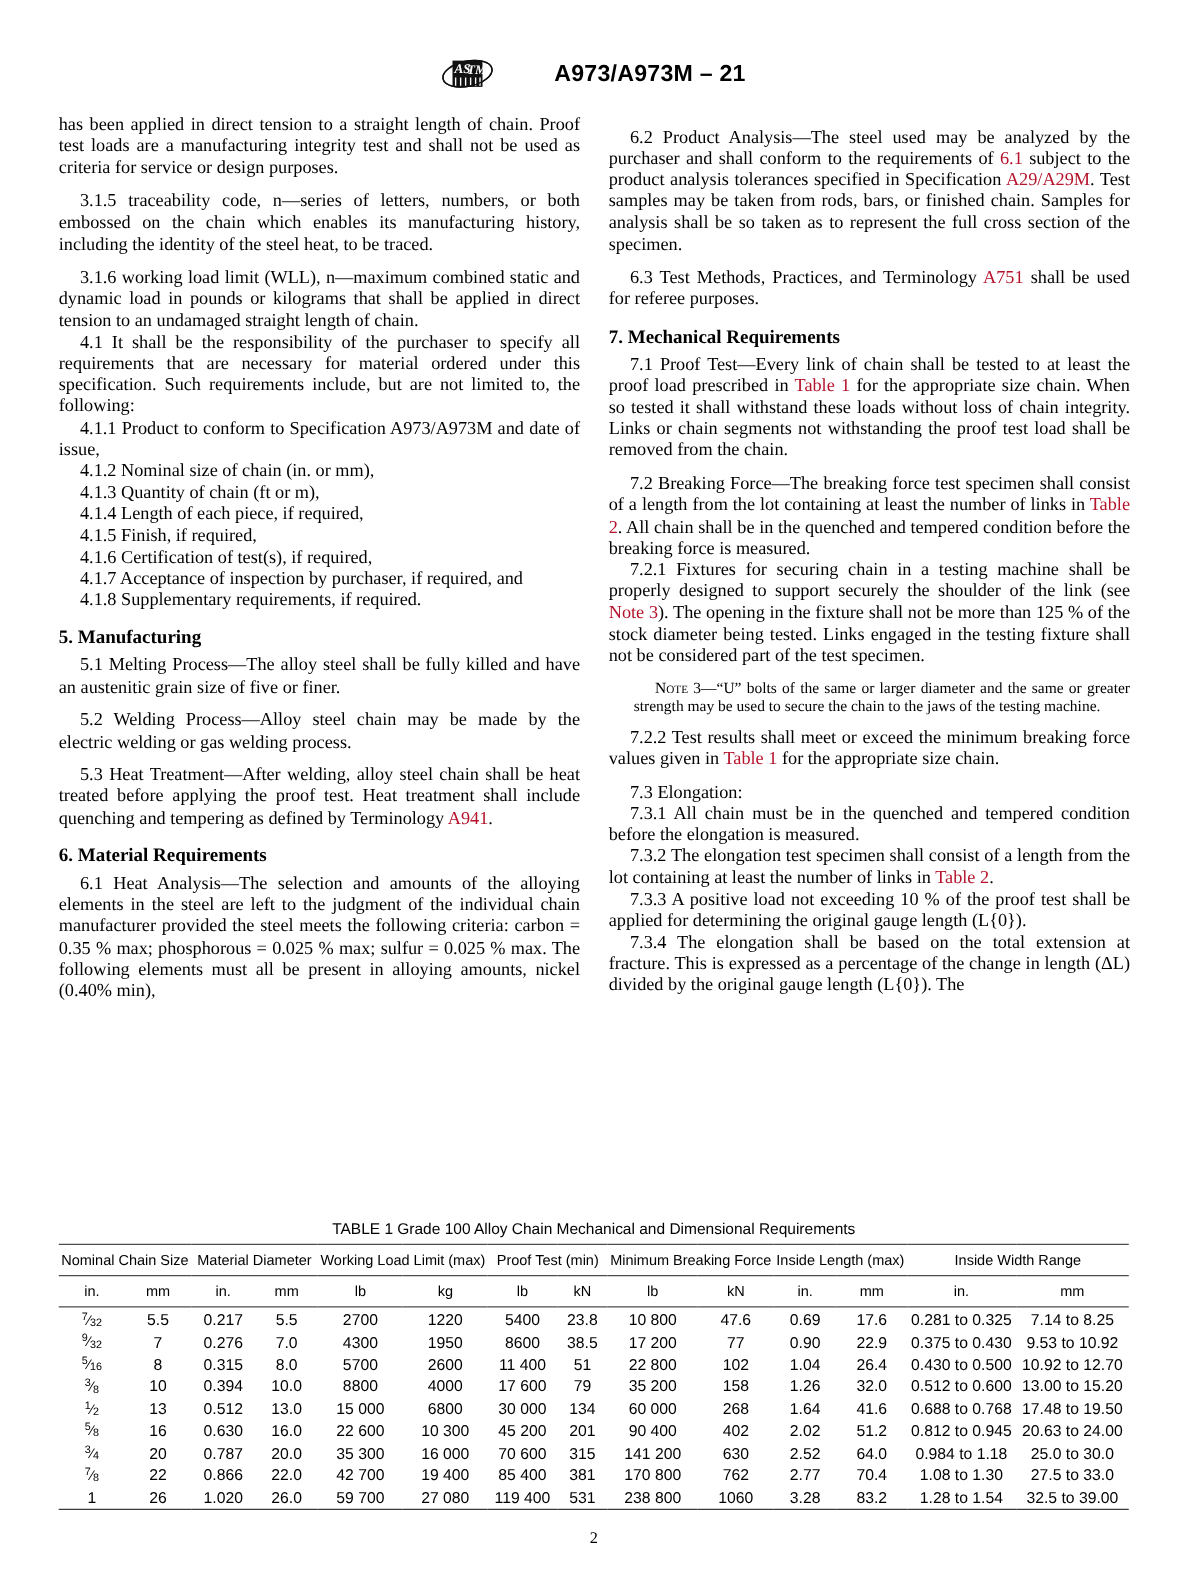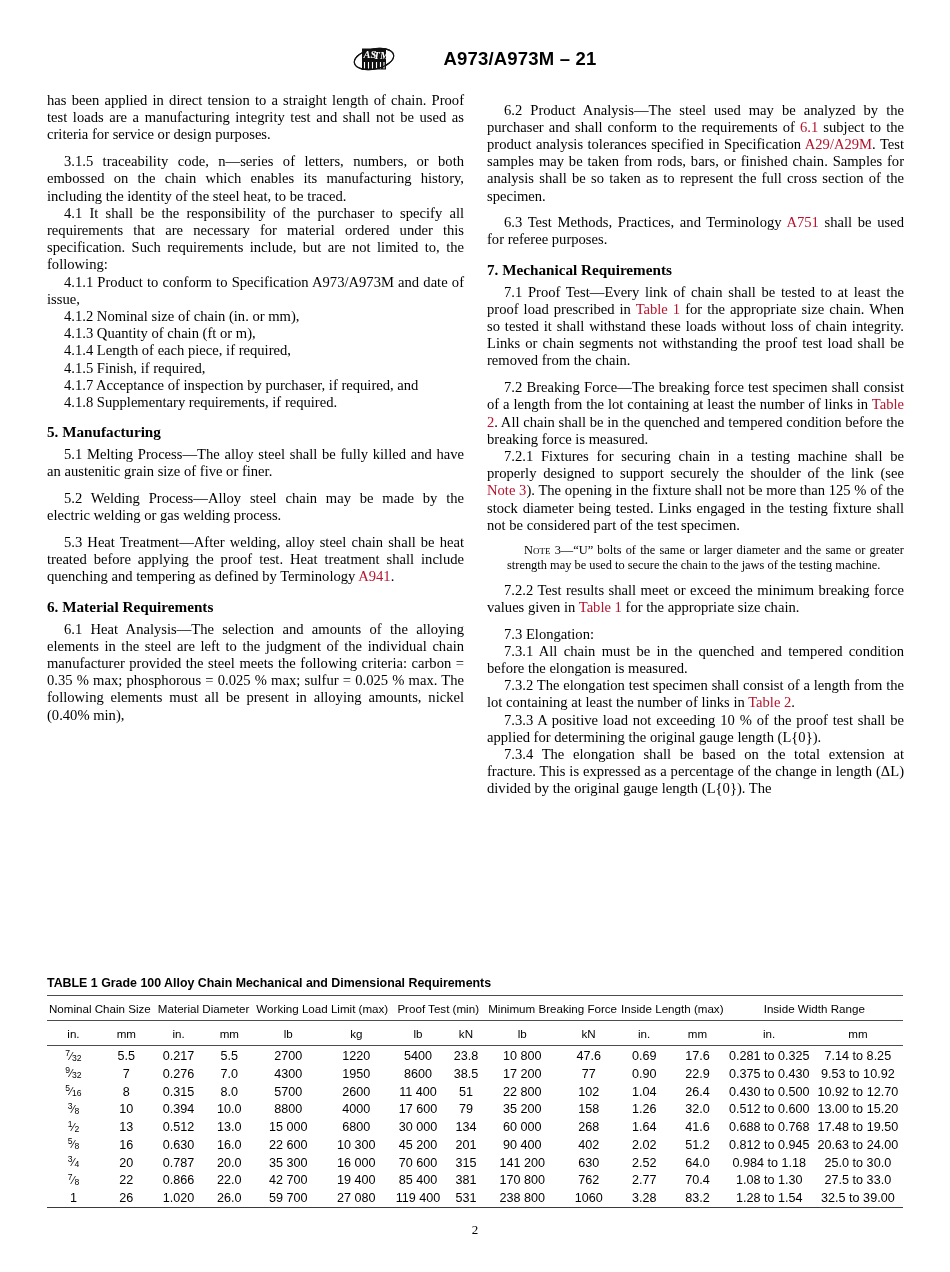--- a/index.html
+++ b/index.html
@@ -95,23 +95,23 @@
 
   
   .table-wrap {
     position: absolute;
     left: 47px;
     top: 976px;
     width: 856px;
   }
   .tbl-caption {
     font-family: "Liberation Sans", "DejaVu Sans", sans-serif;
-    font-weight: bold;
+    font-weight: normal;
     font-size: 12.4px;
-    text-align: left;
+    text-align: center;
     padding-bottom: 5px;
   }
   table.dtbl {
     width: 856px;
     border-collapse: collapse;
     font-family: "Liberation Sans", "DejaVu Sans", sans-serif;
     font-size: 11.4px;
     color: #000;
   }
   table.dtbl td, table.dtbl th {
@@ -187,28 +187,30 @@
     </svg>
     <div class="doc-title">A973/A973M – 21</div>
   </div>
 
   <div class="col col-left">
 
     <p class="flush">has been applied in direct tension to a straight length of chain. Proof test loads are a manufacturing integrity test and shall not be used as criteria for service or design purposes.</p>
 
     <p class="ind gap"><span>3.1.5</span> <span class="it">traceability code, n</span><span>—series of letters, numbers, or both embossed on the chain which enables its manufacturing history, including the identity of the steel heat, to be traced.</span></p>
 
+    <p class="ind gap"><span>3.1.6</span> <span class="it">working load limit (WLL), n</span><span>—maximum combined static and dynamic load in pounds or kilograms that shall be applied in direct tension to an undamaged straight length of chain.</span></p>
 
 
     <p class="ind">4.1  It shall be the responsibility of the purchaser to specify all requirements that are necessary for material ordered under this specification. Such requirements include, but are not limited to, the following:</p>
     <p class="ind">4.1.1  Product to conform to Specification A973/A973M and date of issue,</p>
     <p class="ind lastline-left">4.1.2  Nominal size of chain (in. or mm),</p>
     <p class="ind lastline-left">4.1.3  Quantity of chain (ft or m),</p>
     <p class="ind lastline-left">4.1.4  Length of each piece, if required,</p>
     <p class="ind lastline-left">4.1.5  Finish, if required,</p>
+    <p class="ind lastline-left">4.1.6  Certification of test(s), if required,</p>
     <p class="ind">4.1.7  Acceptance of inspection by purchaser, if required, and</p>
     <p class="ind lastline-left">4.1.8  Supplementary requirements, if required.</p>
 
     <h2 class="sec">5.  Manufacturing</h2>
 
     <p class="ind"><span>5.1</span> <span class="it">Melting Process</span><span>—The alloy steel shall be fully killed and have an austenitic grain size of five or finer.</span></p>
 
     <p class="ind gap"><span>5.2</span> <span class="it">Welding Process</span><span>—Alloy steel chain may be made by the electric welding or gas welding process.</span></p>
 
     <p class="ind gap"><span>5.3</span> <span class="it">Heat Treatment</span><span>—After welding, alloy steel chain shall be heat treated before applying the proof test. Heat treatment shall include quenching and tempering as defined by Terminology </span><span class="lnk">A941</span><span>.</span></p>

